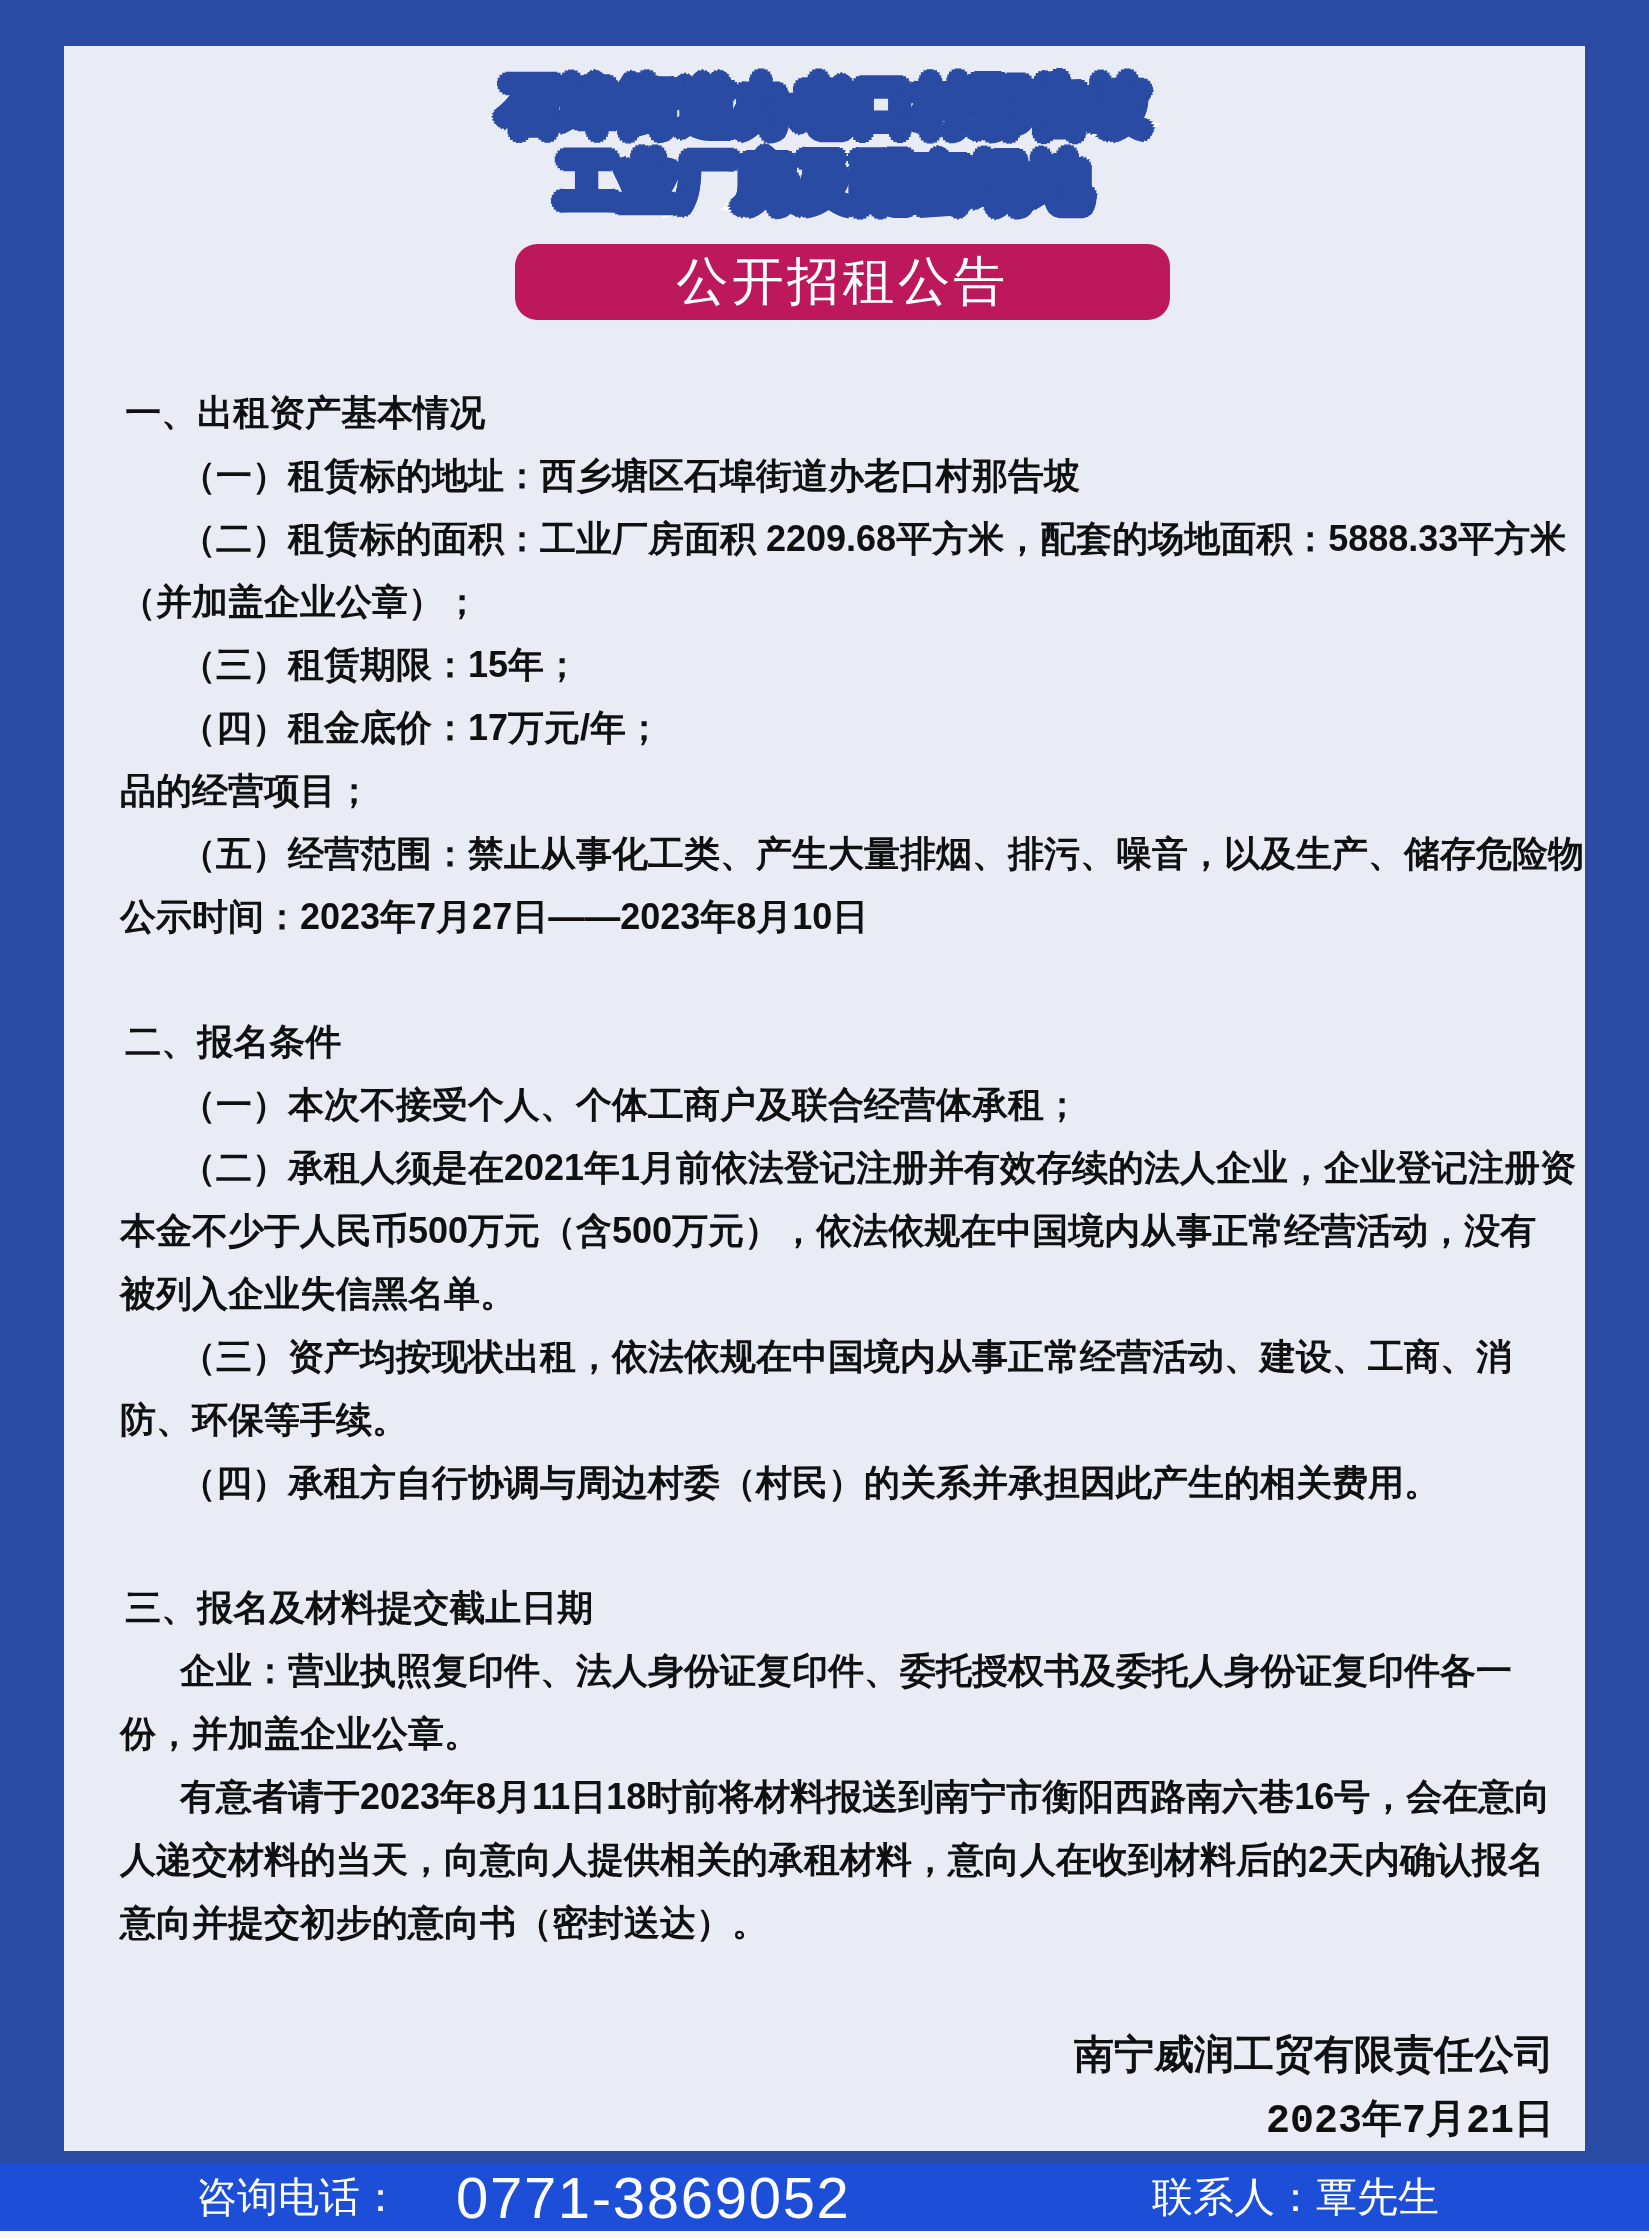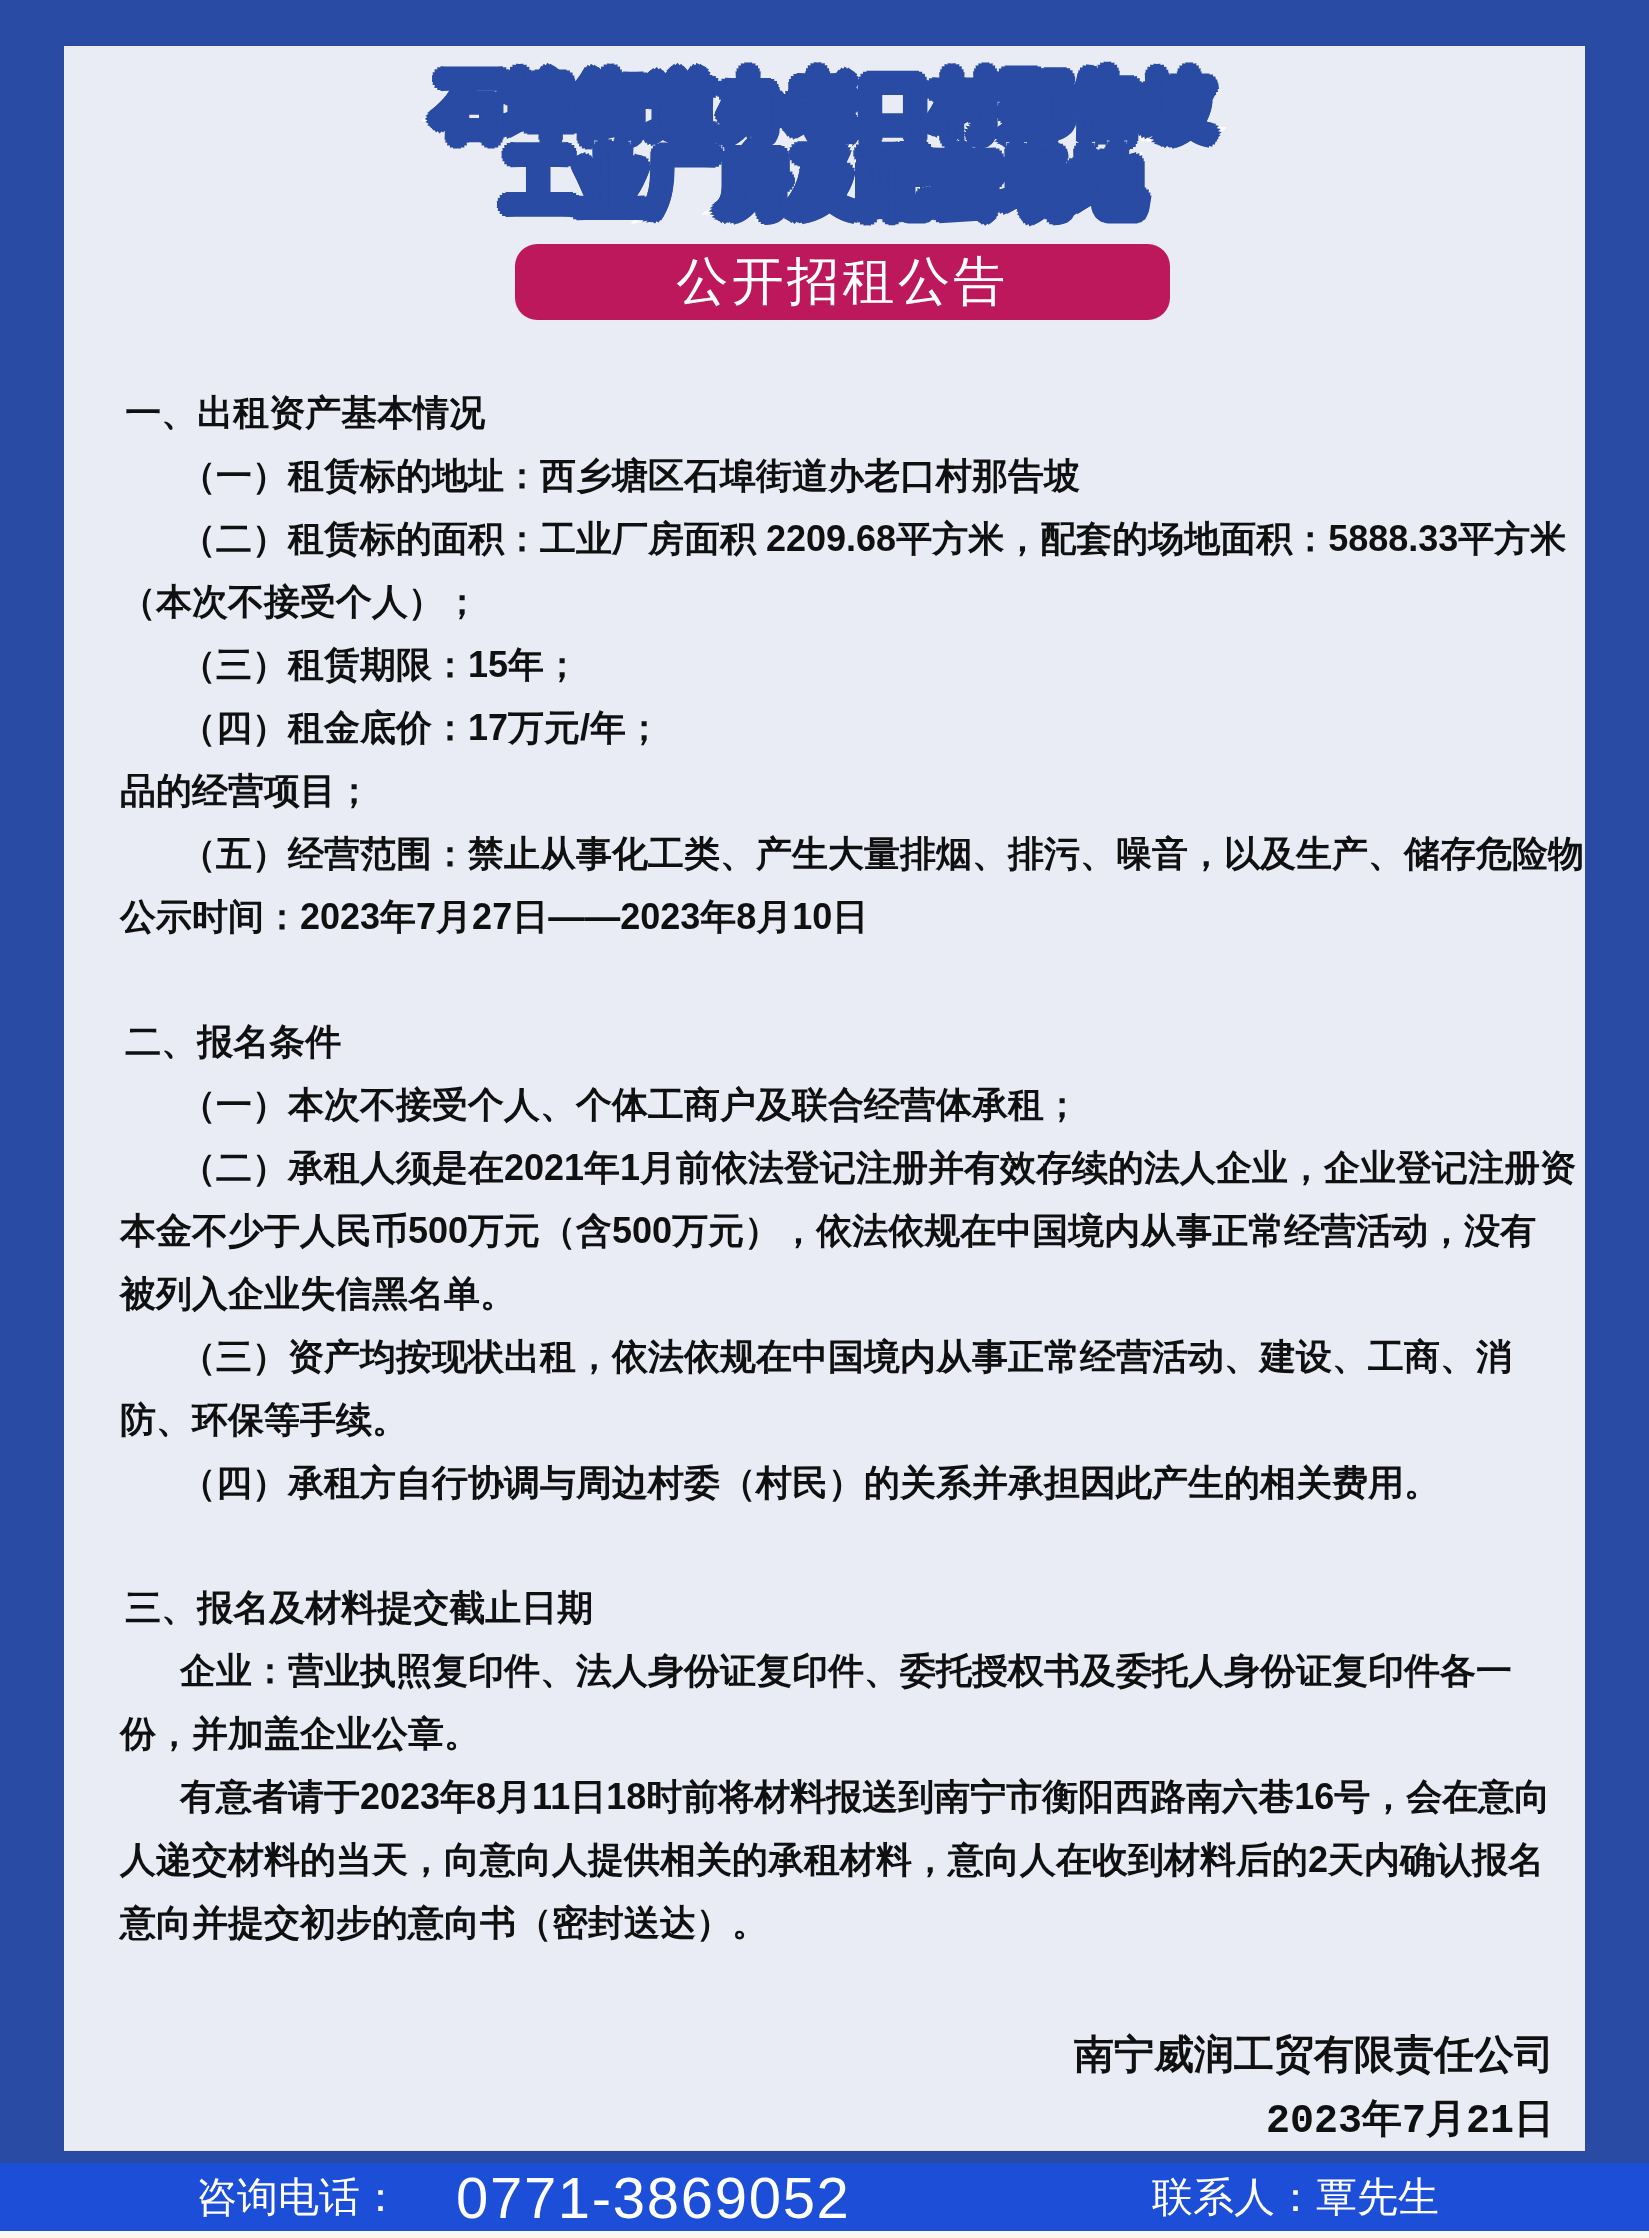--- a/index.html
+++ b/index.html
@@ -11,21 +11,21 @@
   }
   
   .paper{
     position:absolute;left:64px;top:46px;
     width:1521px;height:2105px;
     background:#e9ecf5;overflow:hidden;
   }
   
   .title-block{position:absolute;top:22.3px;left:0;width:100%;text-align:center;}
   .title-line{
-    font-size:70px;line-height:76px;font-weight:800;letter-spacing:0.9px;
+    font-size:58px;line-height:76px;font-weight:800;letter-spacing:0.9px;
     color:#2a4ba3;
     -webkit-text-stroke:12px #ffffff;
     paint-order:stroke fill;
     text-shadow:
       8.6px 0 #2a4ba3,-8.6px 0 #2a4ba3,0 8.6px #2a4ba3,0 -8.6px #2a4ba3,
       6px 6px #2a4ba3,-6px 6px #2a4ba3,6px -6px #2a4ba3,-6px -6px #2a4ba3,
       7.7px 3.4px #2a4ba3,-7.7px 3.4px #2a4ba3,7.7px -3.4px #2a4ba3,-7.7px -3.4px #2a4ba3,
       3.4px 7.7px #2a4ba3,-3.4px 7.7px #2a4ba3,3.4px -7.7px #2a4ba3,-3.4px -7.7px #2a4ba3;
   }
   .banner{
@@ -74,21 +74,21 @@
   <div class="banner">
     <span>公开招租公告</span>
   </div>
 
   <div class="body-text">
 
     <div class="sec">
       <div class="line h">一、出租资产基本情况</div>
       <div class="line item">（一）租赁标的地址：西乡塘区石埠街道办老口村那告坡</div>
       <div class="line item">（二）租赁标的面积：工业厂房面积 2209.68平方米，配套的场地面积：5888.33平方米</div>
-      <div class="line cont">（本次不接受个人）；</div>
+      <div class="line cont">（并加盖企业公章）；</div>
       <div class="line item">（三）租赁期限：15年；</div>
       <div class="line item">（四）租金底价：17万元/年；</div>
       <div class="line cont">品的经营项目；</div>
       <div class="line item">（五）经营范围：禁止从事化工类、产生大量排烟、排污、噪音，以及生产、储存危险物</div>
       <div class="line pub">公示时间：2023年7月27日——2023年8月10日</div>
     </div>
 
     <div class="sec">
       <div class="line h">二、报名条件</div>
       <div class="line item">（一）本次不接受个人、个体工商户及联合经营体承租；</div>

